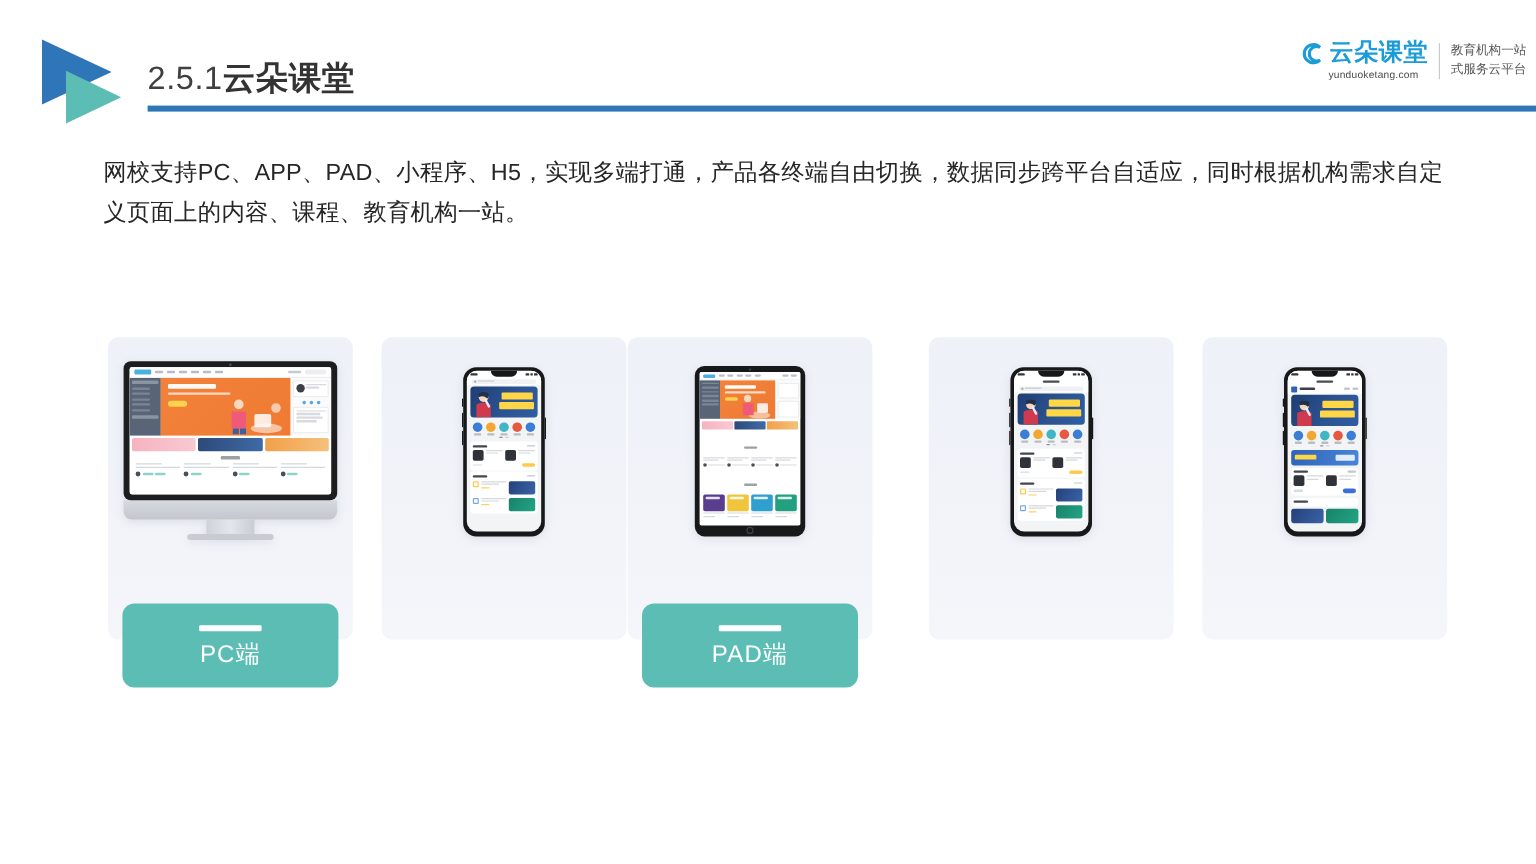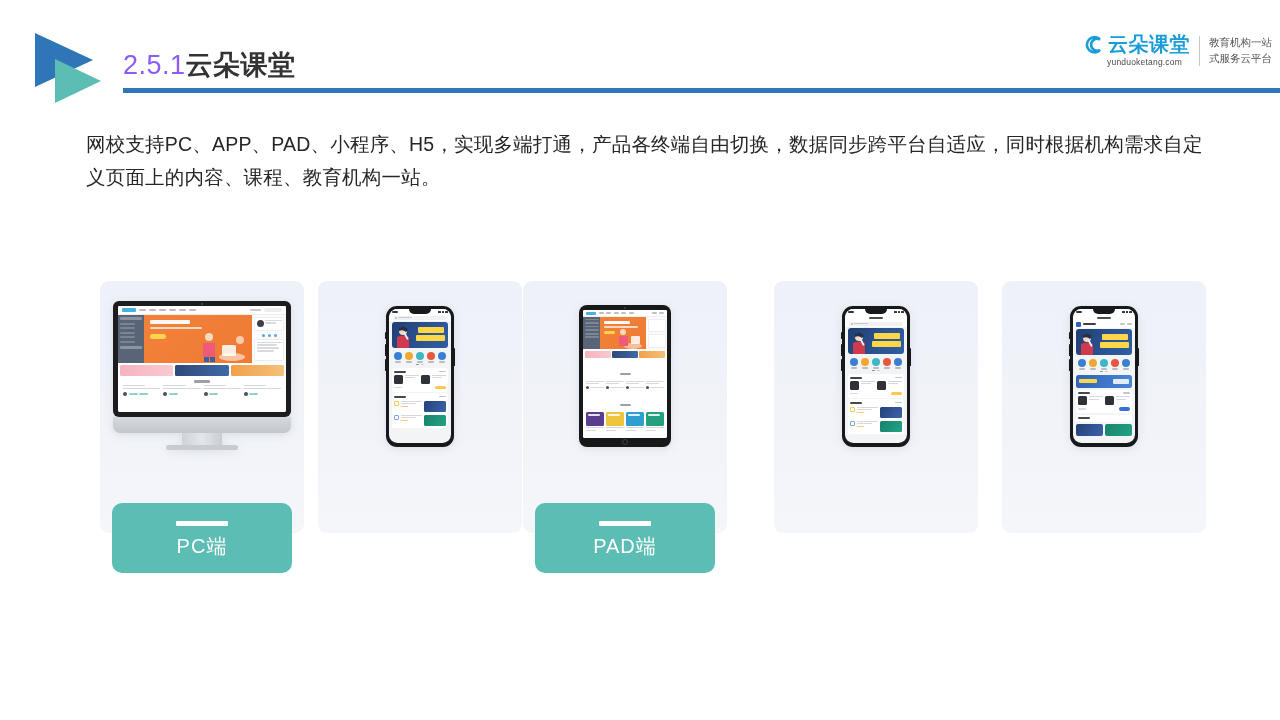--- a/index.html
+++ b/index.html
@@ -11,21 +11,21 @@
   }
   .slide { position: relative; width: 1280px; height: 720px; background: #fff; }
 
   
   .header { position: absolute; left: 0; top: 0; width: 1280px; height: 105px; }
   .tri-logo { position: absolute; left: 27px; top: 29px; width: 82px; height: 76px; }
   .title-wrap {
     position: absolute; left: 123px; top: 47px;
     font-size: 27px; color: #3f3f3f; letter-spacing: 0.5px; white-space: nowrap;
   }
-  .title-num { font-weight: 400; color: #8b5cf6; }
+  .title-num { font-weight: 400; color: #404040; }
   .title-main { font-weight: 700; color: #333; }
   .title-rule {
     position: absolute; left: 123px; top: 88px; width: 1157px; height: 5px;
     background: #2f76b8;
   }
 
   
   .brand { position: absolute; right: 8px; top: 34px; display: flex; align-items: center; gap: 9px; }
   .brand-left { display: flex; flex-direction: column; align-items: flex-start; }
   .brand-mark { display: flex; align-items: center; gap: 3px; }
@@ -272,21 +272,21 @@
         <div>教育机构一站</div>
         <div>式服务云平台</div>
       </div>
     </div>
   </div>
 
   <div class="body-copy">网校支持PC、APP、PAD、小程序、H5，实现多端打通，产品各终端自由切换，数据同步跨平台自适应，同时根据机构需求自定义页面上的内容、课程、教育机构一站。</div>
 
   <div class="cards">
 
-    <div class="card" style="left:10px">
+    <div class="card" style="left:0">
       <div class="card-bg"></div>
       <div class="device-zone">
         <div class="imac shadow-soft">
           <div class="imac-bezel">
             <div class="imac-cam"></div>
             <div class="imac-screen">
               <div class="site">
                 <div class="site-nav">
                   <div class="site-logo"></div>
                   <div class="site-nav-i"></div>

